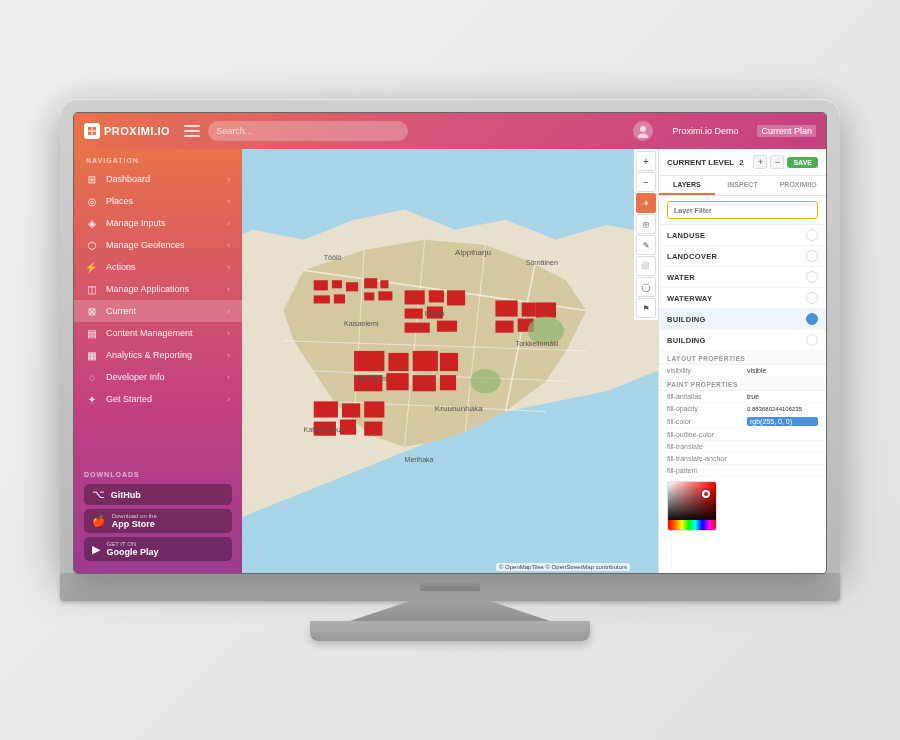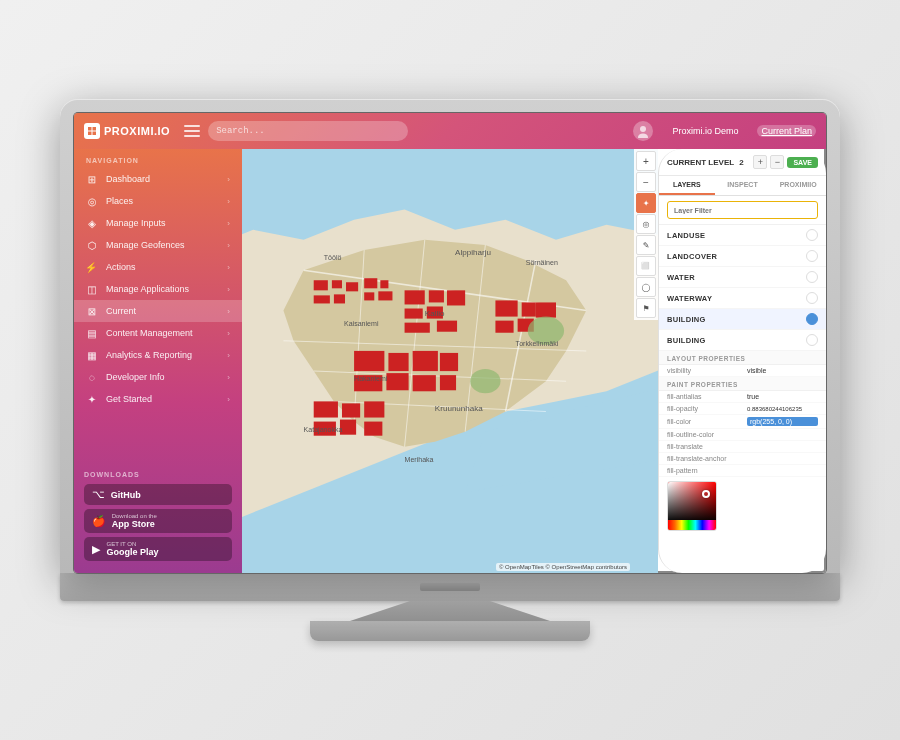--- a/index.html
+++ b/index.html
@@ -125,21 +125,20 @@
 
     .search-bar {
       flex: 1;
       max-width: 200px;
       height: 20px;
       background: rgba(255,255,255,0.25);
       border-radius: 10px;
       padding: 0 8px;
       display: flex;
       align-items: center;
-      font-family: Liberation Mono, monospace;
     }
 
     .search-bar-text {
       color: rgba(255,255,255,0.7);
       font-size: 9px;
     }
 
     .header-right {
       margin-left: auto;
       display: flex;
@@ -329,21 +328,20 @@
     
     .right-panel {
       width: 168px;
       background: white;
       flex-shrink: 0;
       display: flex;
       flex-direction: column;
       border-left: 1px solid #e0e0e0;
       overflow-y: auto;
       font-size: 8px;
-      border-radius: 24px;
     }
 
     .rp-header {
       padding: 6px 8px;
       border-bottom: 1px solid #e8e8e8;
       display: flex;
       align-items: center;
       justify-content: space-between;
     }
 
@@ -538,21 +536,21 @@
           <span class="search-bar-text">Search...</span>
         </div>
         <div class="header-right">
           <div class="user-avatar">
             <svg width="14" height="14" viewBox="0 0 14 14">
               <circle cx="7" cy="5" r="3" fill="rgba(255,255,255,0.7)"></circle>
               <ellipse cx="7" cy="13" rx="5" ry="3.5" fill="rgba(255,255,255,0.7)"></ellipse>
             </svg>
           </div>
           <span>Proximi.io Demo</span>
-          <span style="background:rgba(255,255,255,0.25);padding:1px 4px;border-radius:6px;text-decoration:underline;">Current Plan</span>
+          <span style="background:rgba(255,255,255,0.25);padding:1px 4px;border-radius:1px;">Current Plan</span>
         </div>
       </div>
 
       <div class="app-body">
 
         <div class="sidebar">
           <div class="sidebar-section-label">NAVIGATION</div>
 
           <div class="sidebar-item">
             <div class="sidebar-item-icon">⊞</div>

